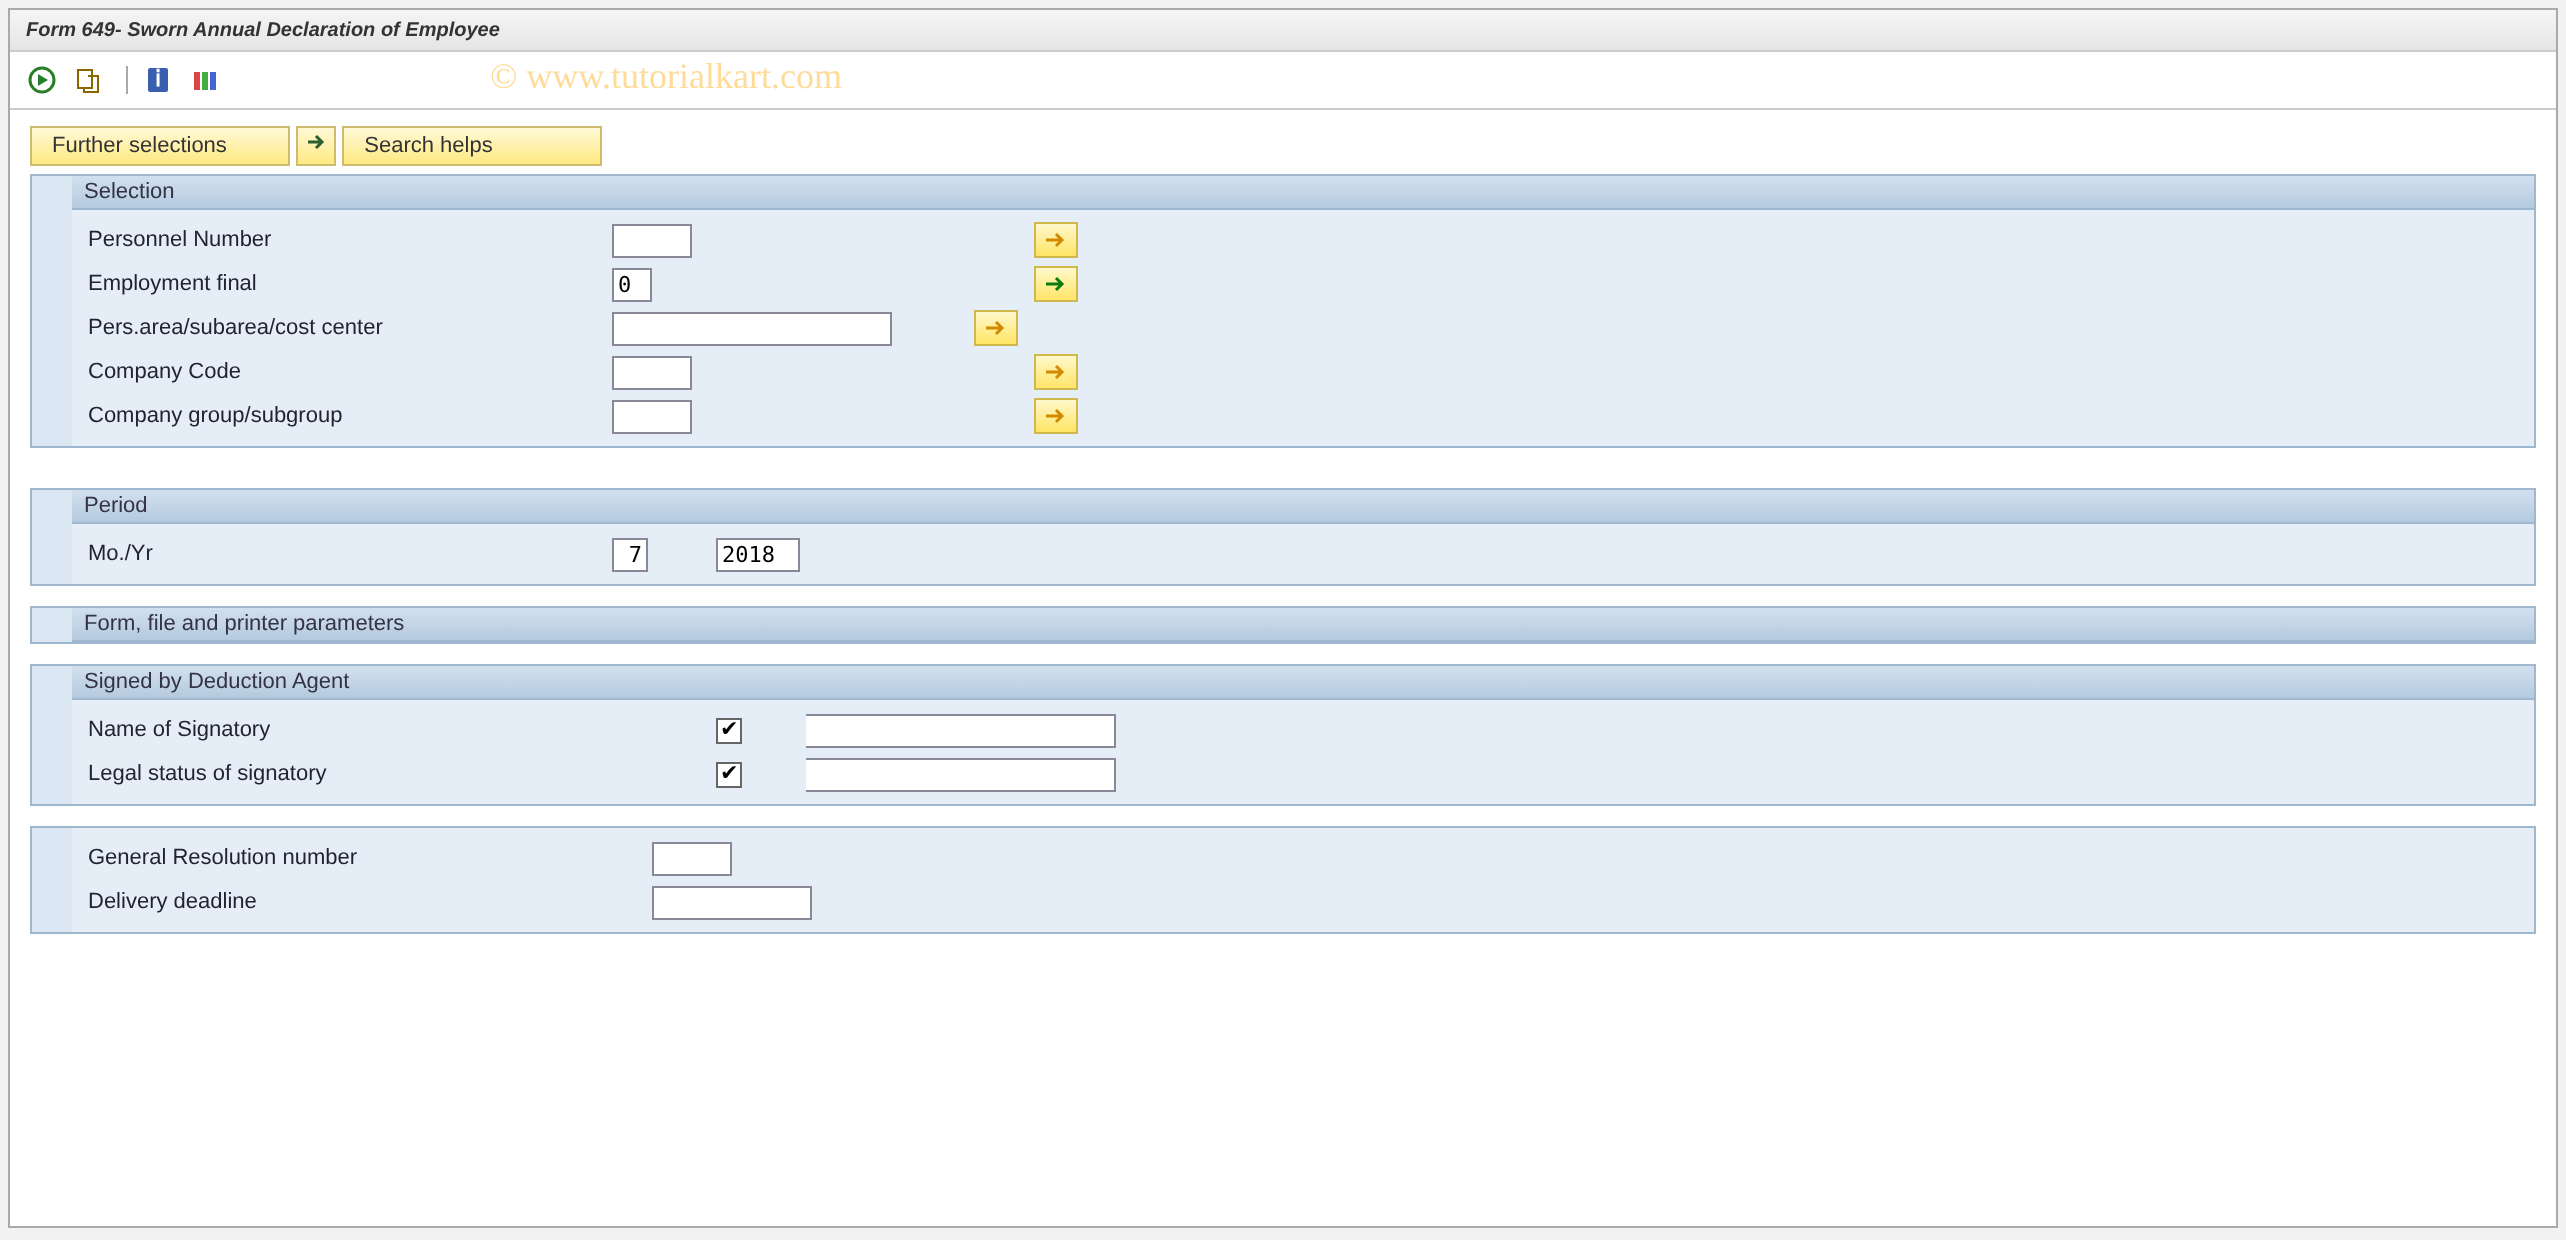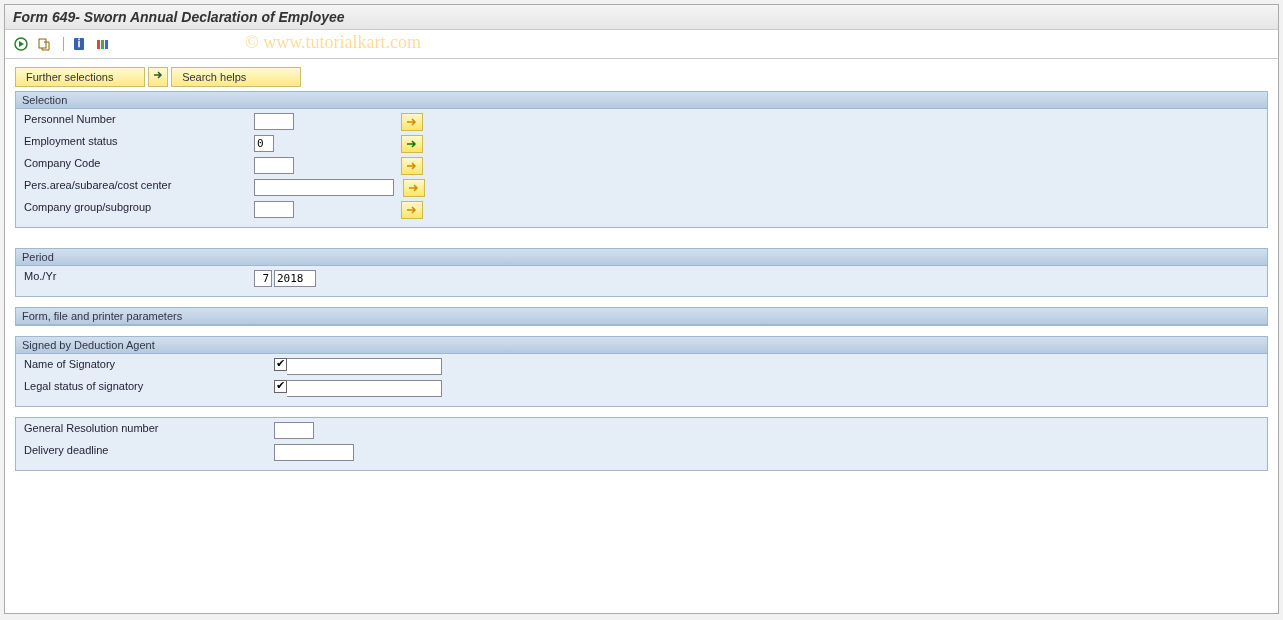--- a/index.html
+++ b/index.html
@@ -1,30 +1,30 @@
 <!DOCTYPE html>
 <html><head>
   <meta charset="utf-8">
   <style>
     * { box-sizing: border-box; margin: 0; padding: 0; font-family: Arial, sans-serif; font-size: 11px; }
     body { background: #f2f2f2; width: 1283px; height: 620px; overflow: hidden; }
     .container { background: #fff; border: 1px solid #aaa; margin: 4px; height: 610px; position: relative; }
     .title-bar { background: linear-gradient(to bottom, #f5f5f5, #e5e5e5); border-bottom: 1px solid #ccc; padding: 4px 8px; }
-    .title-text { font-size: 14px; font-weight: bold; font-style: italic; color: #333; }
+    .title-text { font-size: 10px; font-weight: bold; font-style: italic; color: #333; }
     .toolbar { padding: 6px 8px; border-bottom: 1px solid #ccc; position: relative; }
     .toolbar .icon-btn { display: inline-block; vertical-align: middle; margin-right: 4px; cursor: pointer; }
     .watermark { position: absolute; left: 240px; top: 2px; color: rgba(255,165,0,0.4); font-size: 18px; font-family: Georgia, serif; pointer-events: none; }
     .content { padding: 8px 10px; }
     .btn-row { margin-bottom: 4px; }
     .yellow-btn { display: inline-block; background: linear-gradient(to bottom,#fff9d6,#ffe982); border: 1px solid #cdbb6e; padding: 2px 10px; height: 20px; line-height: 14px; color: #333; cursor: pointer; vertical-align: top; min-width: 130px; text-align: left; }
     .arrow-btn-sm { display:inline-block; background: linear-gradient(to bottom,#fff9d6,#ffe982); border: 1px solid #cdbb6e; width: 20px; height: 20px; text-align:center; vertical-align: top; cursor:pointer; }
-    .group { border: 1px solid #9fb7cf; background: #dbe7f3; margin-bottom: 10px; }
+    .group { border: 1px solid #9fb7cf; background: #dbe7f3; margin-bottom: 10px; padding-left: 20px; }
     .group-title { background: linear-gradient(to bottom,#d2e0ee,#b5cadf); border-bottom: 1px solid #9fb7cf; padding: 2px 6px; color: #334; }
     .group-body { padding: 4px 8px; background: #e5eef7; }
-    .row { display: flex; height: 22px; }
+    .row { display: flex; align-items: center; height: 22px; gap: 32px; }
     .label { width: 230px; color: #223; }
     .input-sm { border: 1px solid #889; background: #fff; height: 17px; padding: 0 2px; font-family: monospace; font-size: 11px; }
     .w40 { width: 40px; }
     .w20 { width: 20px; }
     .w120 { width: 140px; }
     .w150 { width: 155px; }
     .w90 { width: 90px; }
     .arrow-cell { width: 22px; height: 18px; background: linear-gradient(to bottom,#fff8cc,#ffe566); border: 1px solid #d0b84a; margin-left: 12px; display: inline-flex; align-items:center; justify-content:center; cursor:pointer; }
     .checkbox { width: 13px; height: 13px; border: 1px solid #666; background: #fff; display:inline-block; vertical-align: middle; margin-right: 4px; position: relative; cursor:pointer; }
     .checkbox.checked::after { content:"✔"; position:absolute; top:-2px; left:1px; font-size:11px; color:#000; }
@@ -86,43 +86,43 @@
           <span class="label">Personnel Number</span>
           <input class="input-sm w40" value="" style="">
           <span style="width:95px;"></span>
           <span class="arrow-cell">
               <svg width="12" height="10">
                 <path d="M1 5 L8 5 M6 2 L9 5 L6 8" fill="none" stroke="#d28a00" stroke-width="1.5"></path>
               </svg>
             </span>
         </div>
         <div class="row">
-          <span class="label">Employment status</span>
+          <span class="label">Employment final</span>
           <input class="input-sm w20" value="0" style="">
           <span style="width:115px;"></span>
           <span class="arrow-cell">
               <svg width="12" height="10">
                 <path d="M1 5 L8 5 M6 2 L9 5 L6 8" fill="none" stroke="#0a7a0a" stroke-width="1.5"></path>
               </svg>
             </span>
         </div>
         <div class="row">
-          <span class="label">Company Code</span>
-          <input class="input-sm w40" value="" style="">
-          <span style="width:95px;"></span>
-          <span class="arrow-cell">
+          <span class="label">Pers.area/subarea/cost center</span>
+          <input class="input-sm w120" value="" style="">
+          <span class="arrow-cell" style="margin-left:9px;">
               <svg width="12" height="10">
                 <path d="M1 5 L8 5 M6 2 L9 5 L6 8" fill="none" stroke="#d28a00" stroke-width="1.5"></path>
               </svg>
             </span>
         </div>
         <div class="row">
-          <span class="label">Pers.area/subarea/cost center</span>
-          <input class="input-sm w120" value="" style="">
-          <span class="arrow-cell" style="margin-left:9px;">
+          <span class="label">Company Code</span>
+          <input class="input-sm w40" value="" style="">
+          <span style="width:95px;"></span>
+          <span class="arrow-cell">
               <svg width="12" height="10">
                 <path d="M1 5 L8 5 M6 2 L9 5 L6 8" fill="none" stroke="#d28a00" stroke-width="1.5"></path>
               </svg>
             </span>
         </div>
         <div class="row">
           <span class="label">Company group/subgroup</span>
           <input class="input-sm w40" value="" style="">
           <span style="width:95px;"></span>
           <span class="arrow-cell">

